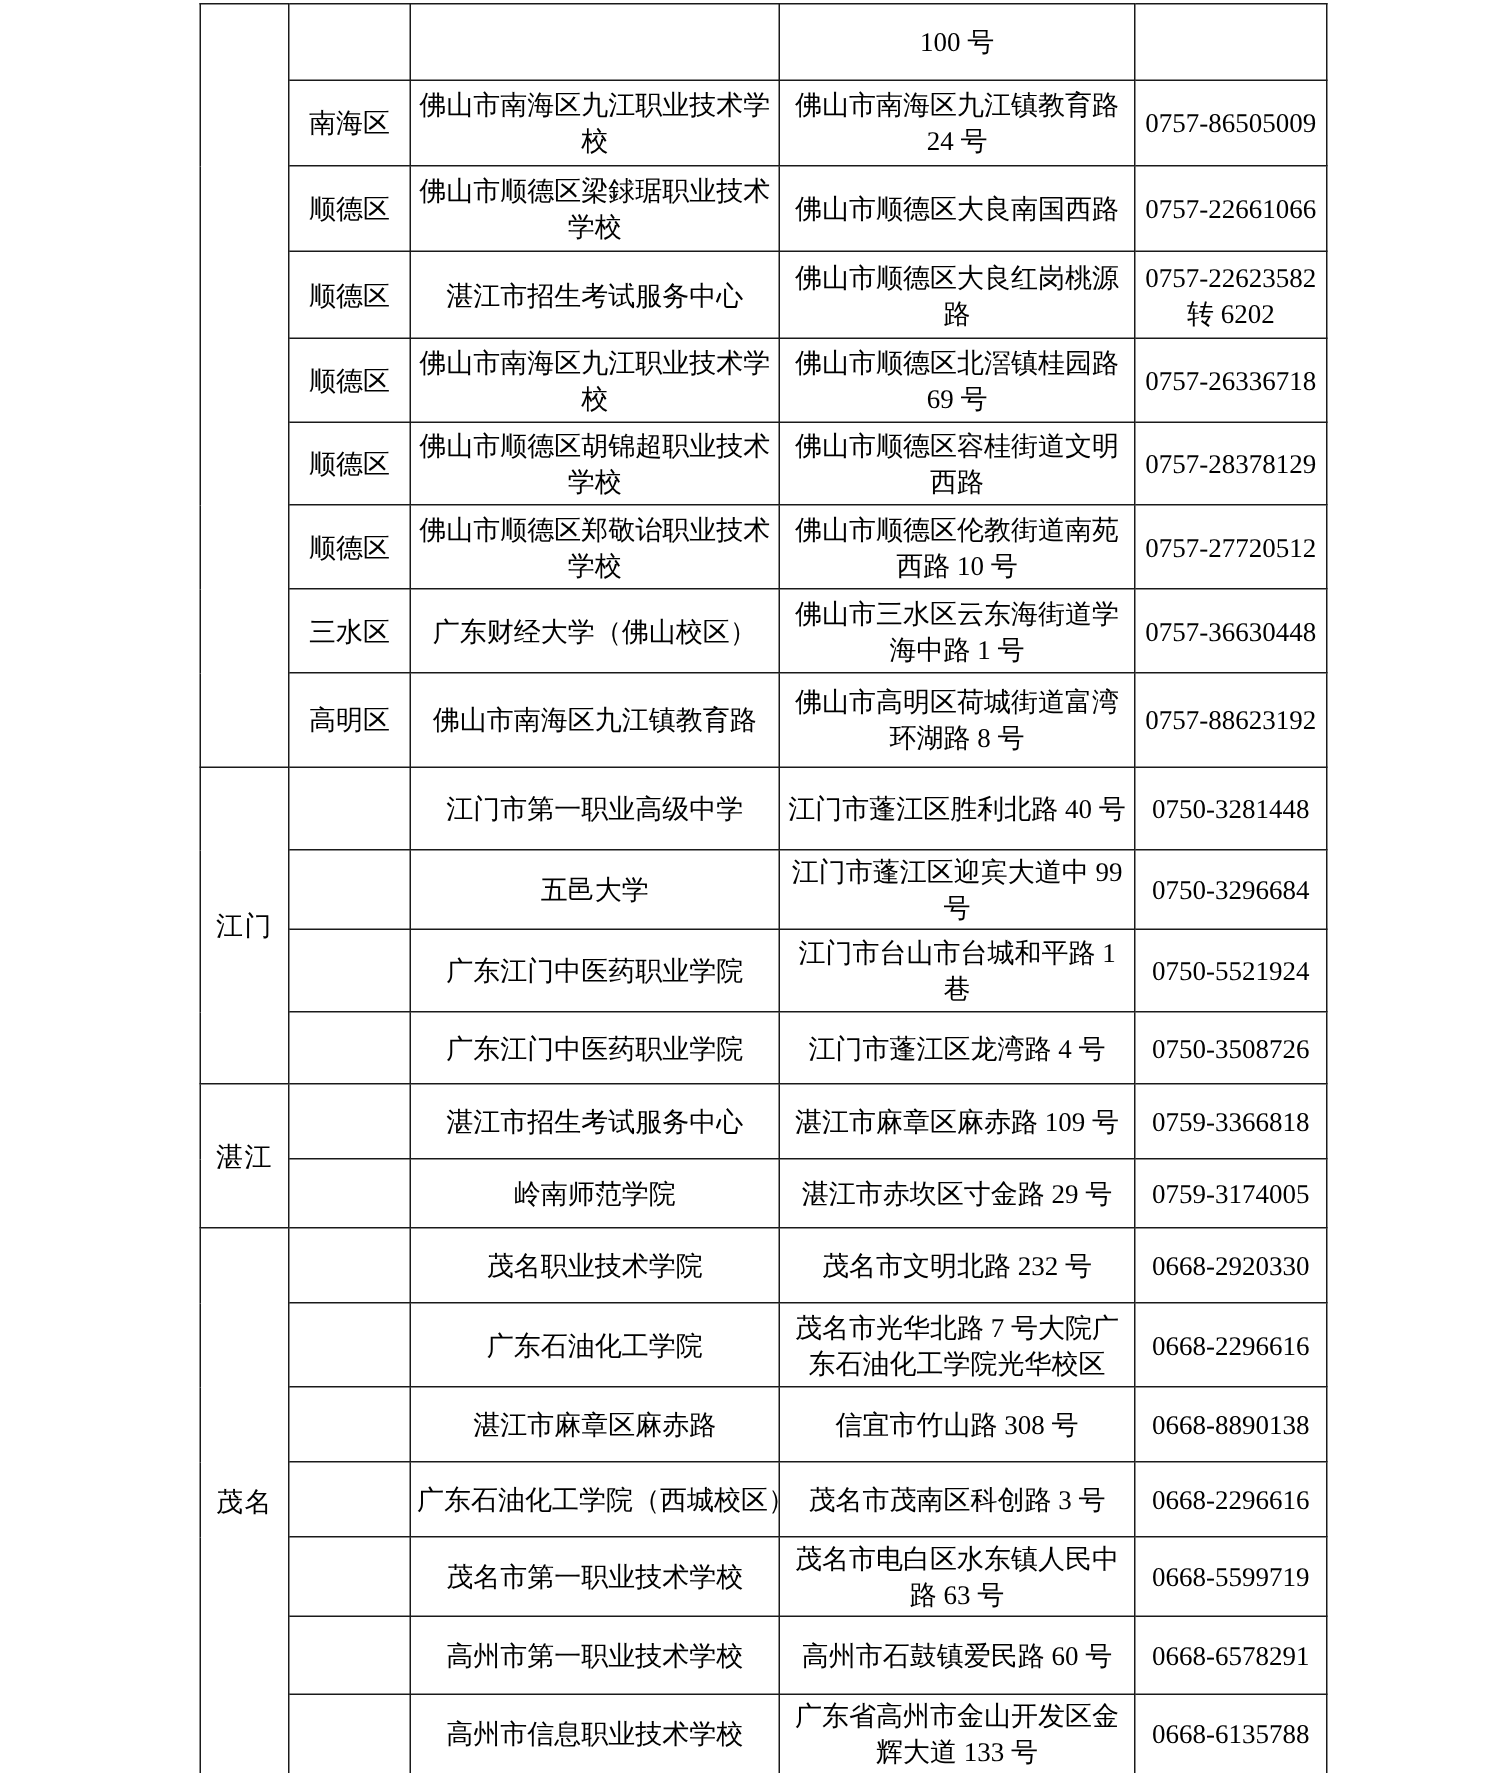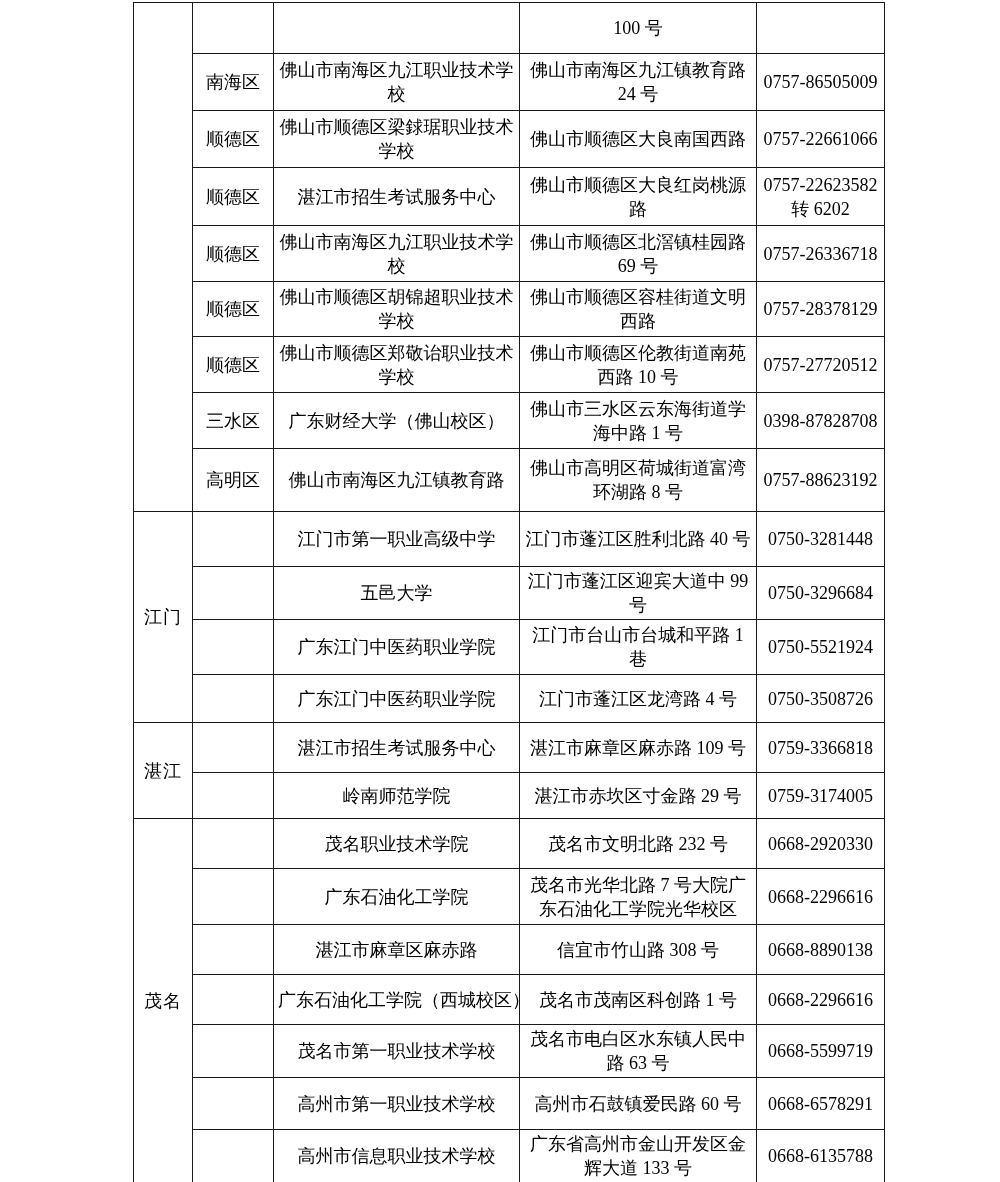--- a/index.html
+++ b/index.html
@@ -88,21 +88,21 @@
           <tr style="height: 56px;">
             <td class="col-district">顺德区</td>
             <td class="col-school">佛山市顺德区郑敬诒职业技术学校</td>
             <td class="col-address">佛山市顺德区伦教街道南苑西路 10 号</td>
             <td class="col-phone">0757-27720512</td>
           </tr>
           <tr style="height: 56px;">
             <td class="col-district">三水区</td>
             <td class="col-school">广东财经大学（佛山校区）</td>
             <td class="col-address">佛山市三水区云东海街道学海中路 1 号</td>
-            <td class="col-phone">0398-87828708</td>
+            <td class="col-phone">0757-36630448</td>
           </tr>
           <tr style="height: 63px;">
             <td class="col-district">高明区</td>
             <td class="col-school">佛山市南海区九江镇教育路</td>
             <td class="col-address">佛山市高明区荷城街道富湾环湖路 8 号</td>
             <td class="col-phone">0757-88623192</td>
           </tr>
           <tr style="height: 55px;">
             <td class="col-city" rowspan="4">江门</td>
             <td class="col-district"></td>
@@ -156,21 +156,21 @@
           </tr>
           <tr style="height: 50px;">
             <td class="col-district"></td>
             <td class="col-school">湛江市麻章区麻赤路</td>
             <td class="col-address">信宜市竹山路 308 号</td>
             <td class="col-phone">0668-8890138</td>
           </tr>
           <tr style="height: 50px;">
             <td class="col-district"></td>
             <td class="col-school school-nowrap">广东石油化工学院（西城校区）</td>
-            <td class="col-address">茂名市茂南区科创路 1 号</td>
+            <td class="col-address">茂名市茂南区科创路 3 号</td>
             <td class="col-phone">0668-2296616</td>
           </tr>
           <tr style="height: 52px;">
             <td class="col-district"></td>
             <td class="col-school">茂名市第一职业技术学校</td>
             <td class="col-address">茂名市电白区水东镇人民中路 63 号</td>
             <td class="col-phone">0668-5599719</td>
           </tr>
           <tr style="height: 52px;">
             <td class="col-district"></td>

